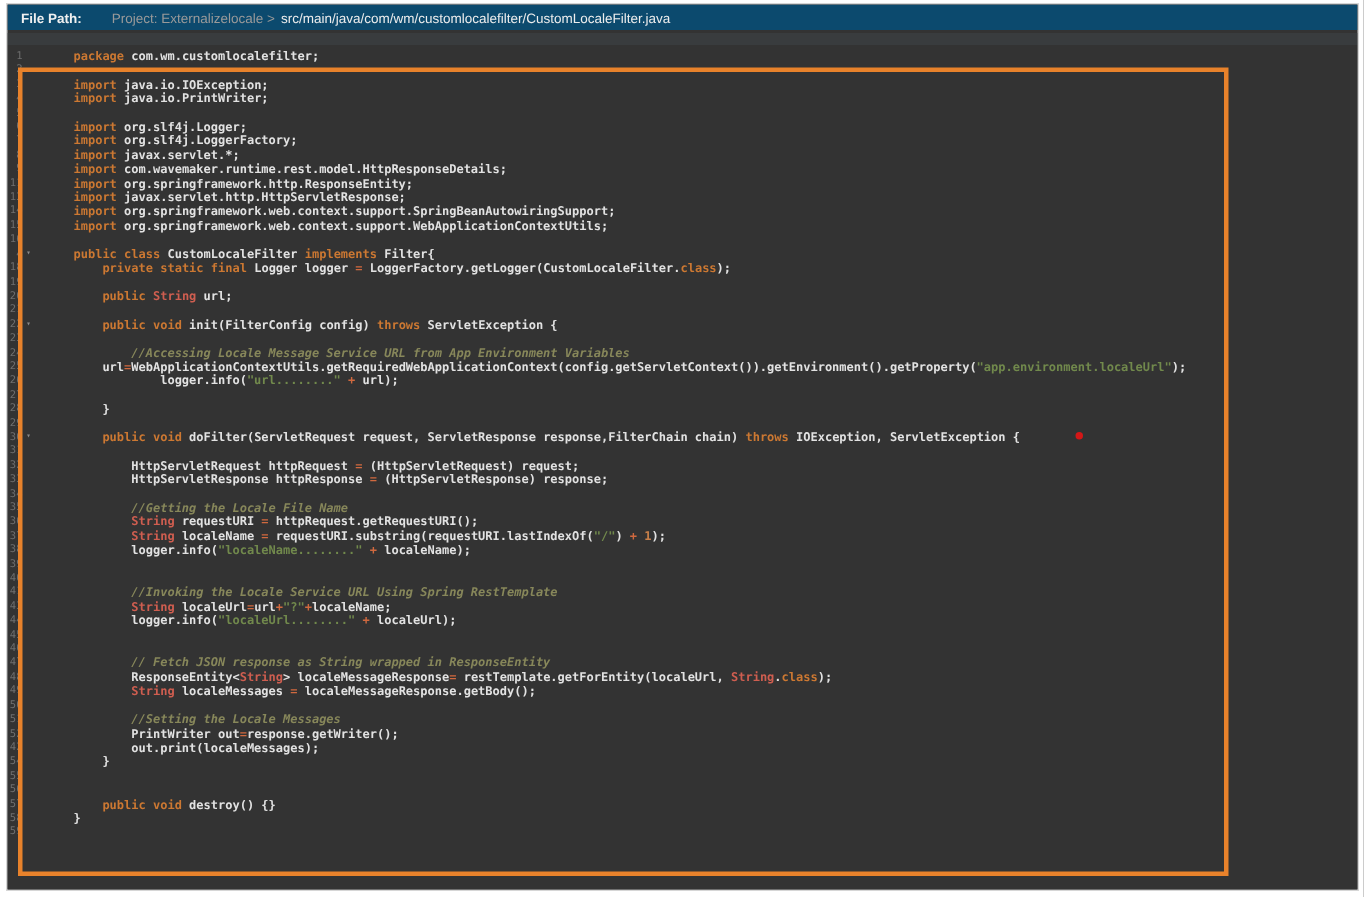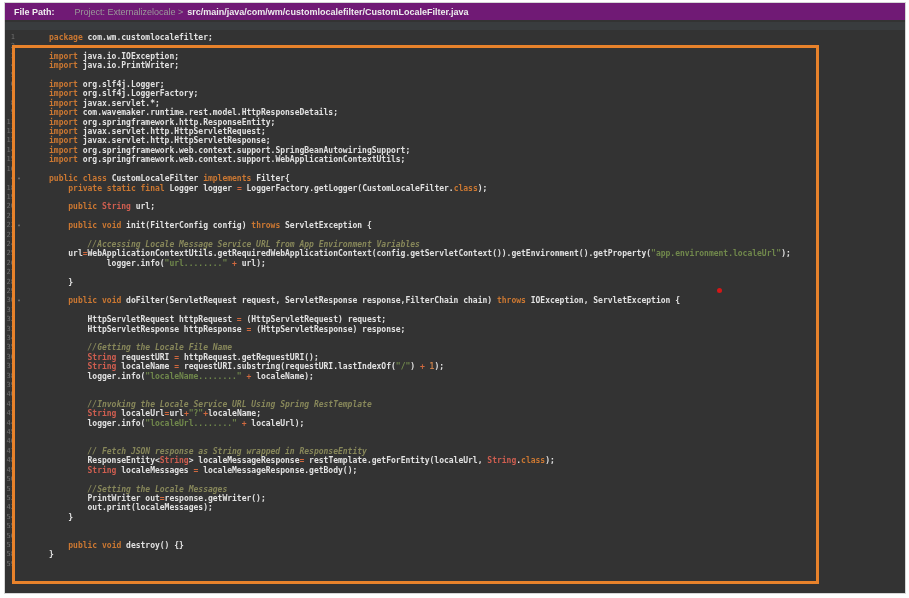--- a/index.html
+++ b/index.html
@@ -1,22 +1,22 @@
 <!DOCTYPE html>
 <html><head>
 <meta charset="utf-8">
 <style>
   html,body{margin:0;padding:0;}
   body{width:909px;height:598px;background:#ffffff;font-family:"Liberation Sans",sans-serif;}
   .page{position:relative;width:909px;height:598px;background:#ffffff;overflow:hidden;}
   .app{position:absolute;left:4px;top:2px;right:3px;bottom:4px;background:#333333;border:1px solid #d6d6d6;overflow:hidden;}
-  .titlebar{position:absolute;left:0;top:0;right:0;height:17px;background:#701a75;display:flex;align-items:center;padding-left:9px;font-size:9px;white-space:pre;}
+  .titlebar{position:absolute;left:0;top:0;right:0;height:17px;background:#0c4a6e;display:flex;align-items:center;padding-left:9px;font-size:9px;white-space:pre;}
   .titlebar .prefix{color:#f0f0f0;font-weight:bold;}
   .titlebar .project{color:#9a9a9a;margin-left:20px;}
-  .titlebar .path{color:#ededed;font-weight:bold;margin-left:4px;}
+  .titlebar .path{color:#ededed;font-weight:normal;margin-left:4px;}
   .strip{position:absolute;left:0;top:19px;right:0;height:8px;background:#393c3e;}
   .editor{position:absolute;left:0;top:27px;right:0;bottom:0;background:#333333;padding-top:3px;overflow:hidden;}
   .line{display:flex;height:9.42px;line-height:9.42px;font-family:"DejaVu Sans Mono",monospace;font-size:8px;font-weight:bold;white-space:pre;}
   .ln{width:10px;text-align:right;color:#6f6f6f;font-size:7px;font-weight:normal;flex:none;}
   .fold{width:8px;flex:none;color:#8a8a8a;font-size:5px;line-height:9.42px;text-align:center;font-weight:normal;}
   .code{flex:1;color:#e2e2e2;margin-left:26px;}
   .tok-k{color:#cc7832;}
   .tok-p{color:#e2e2e2;}
   .tok-t{color:#cf5e50;}
   .tok-s{color:#71894c;}
@@ -44,21 +44,20 @@
         <div class="line"><span class="ln">1</span><span class="fold"></span><span class="code"><span class="tok-k">package</span><span class="tok-p"> com.wm.customlocalefilter;</span></span></div>
         <div class="line"><span class="ln">2</span><span class="fold"></span><span class="code"></span></div>
         <div class="line"><span class="ln">3</span><span class="fold"></span><span class="code"><span class="tok-k">import</span><span class="tok-p"> java.io.IOException;</span></span></div>
         <div class="line"><span class="ln">4</span><span class="fold"></span><span class="code"><span class="tok-k">import</span><span class="tok-p"> java.io.PrintWriter;</span></span></div>
         <div class="line"><span class="ln">5</span><span class="fold"></span><span class="code"></span></div>
         <div class="line"><span class="ln">6</span><span class="fold"></span><span class="code"><span class="tok-k">import</span><span class="tok-p"> org.slf4j.Logger;</span></span></div>
         <div class="line"><span class="ln">7</span><span class="fold"></span><span class="code"><span class="tok-k">import</span><span class="tok-p"> org.slf4j.LoggerFactory;</span></span></div>
         <div class="line"><span class="ln">8</span><span class="fold"></span><span class="code"><span class="tok-k">import</span><span class="tok-p"> javax.servlet.*;</span></span></div>
         <div class="line"><span class="ln">9</span><span class="fold"></span><span class="code"><span class="tok-k">import</span><span class="tok-p"> com.wavemaker.runtime.rest.model.HttpResponseDetails;</span></span></div>
         <div class="line"><span class="ln">11</span><span class="fold"></span><span class="code"><span class="tok-k">import</span><span class="tok-p"> org.springframework.http.ResponseEntity;</span></span></div>
-        <div class="line"><span class="ln">12</span><span class="fold"></span><span class="code"><span class="tok-k">import</span><span class="tok-p"> javax.servlet.http.HttpServletRequest;</span></span></div>
         <div class="line"><span class="ln">13</span><span class="fold"></span><span class="code"><span class="tok-k">import</span><span class="tok-p"> javax.servlet.http.HttpServletResponse;</span></span></div>
         <div class="line"><span class="ln">14</span><span class="fold"></span><span class="code"><span class="tok-k">import</span><span class="tok-p"> org.springframework.web.context.support.SpringBeanAutowiringSupport;</span></span></div>
         <div class="line"><span class="ln">15</span><span class="fold"></span><span class="code"><span class="tok-k">import</span><span class="tok-p"> org.springframework.web.context.support.WebApplicationContextUtils;</span></span></div>
         <div class="line"><span class="ln">16</span><span class="fold"></span><span class="code"></span></div>
         <div class="line"><span class="ln">4</span><span class="fold">▾</span><span class="code"><span class="tok-k">public</span><span class="tok-p"> </span><span class="tok-k">class</span><span class="tok-p"> CustomLocaleFilter </span><span class="tok-k">implements</span><span class="tok-p"> Filter{</span></span></div>
         <div class="line"><span class="ln">18</span><span class="fold"></span><span class="code"><span class="tok-p">    </span><span class="tok-k">private</span><span class="tok-p"> </span><span class="tok-k">static</span><span class="tok-p"> </span><span class="tok-k">final</span><span class="tok-p"> Logger logger </span><span class="tok-o">=</span><span class="tok-p"> LoggerFactory.getLogger(CustomLocaleFilter.</span><span class="tok-k">class</span><span class="tok-p">);</span></span></div>
         <div class="line"><span class="ln">19</span><span class="fold"></span><span class="code"></span></div>
         <div class="line"><span class="ln">20</span><span class="fold"></span><span class="code"><span class="tok-p">    </span><span class="tok-k">public</span><span class="tok-p"> </span><span class="tok-t">String</span><span class="tok-p"> url;</span></span></div>
         <div class="line"><span class="ln">21</span><span class="fold"></span><span class="code"></span></div>
         <div class="line"><span class="ln">22</span><span class="fold">▾</span><span class="code"><span class="tok-p">    </span><span class="tok-k">public</span><span class="tok-p"> </span><span class="tok-k">void</span><span class="tok-p"> init(FilterConfig config) </span><span class="tok-k">throws</span><span class="tok-p"> ServletException {</span></span></div>

